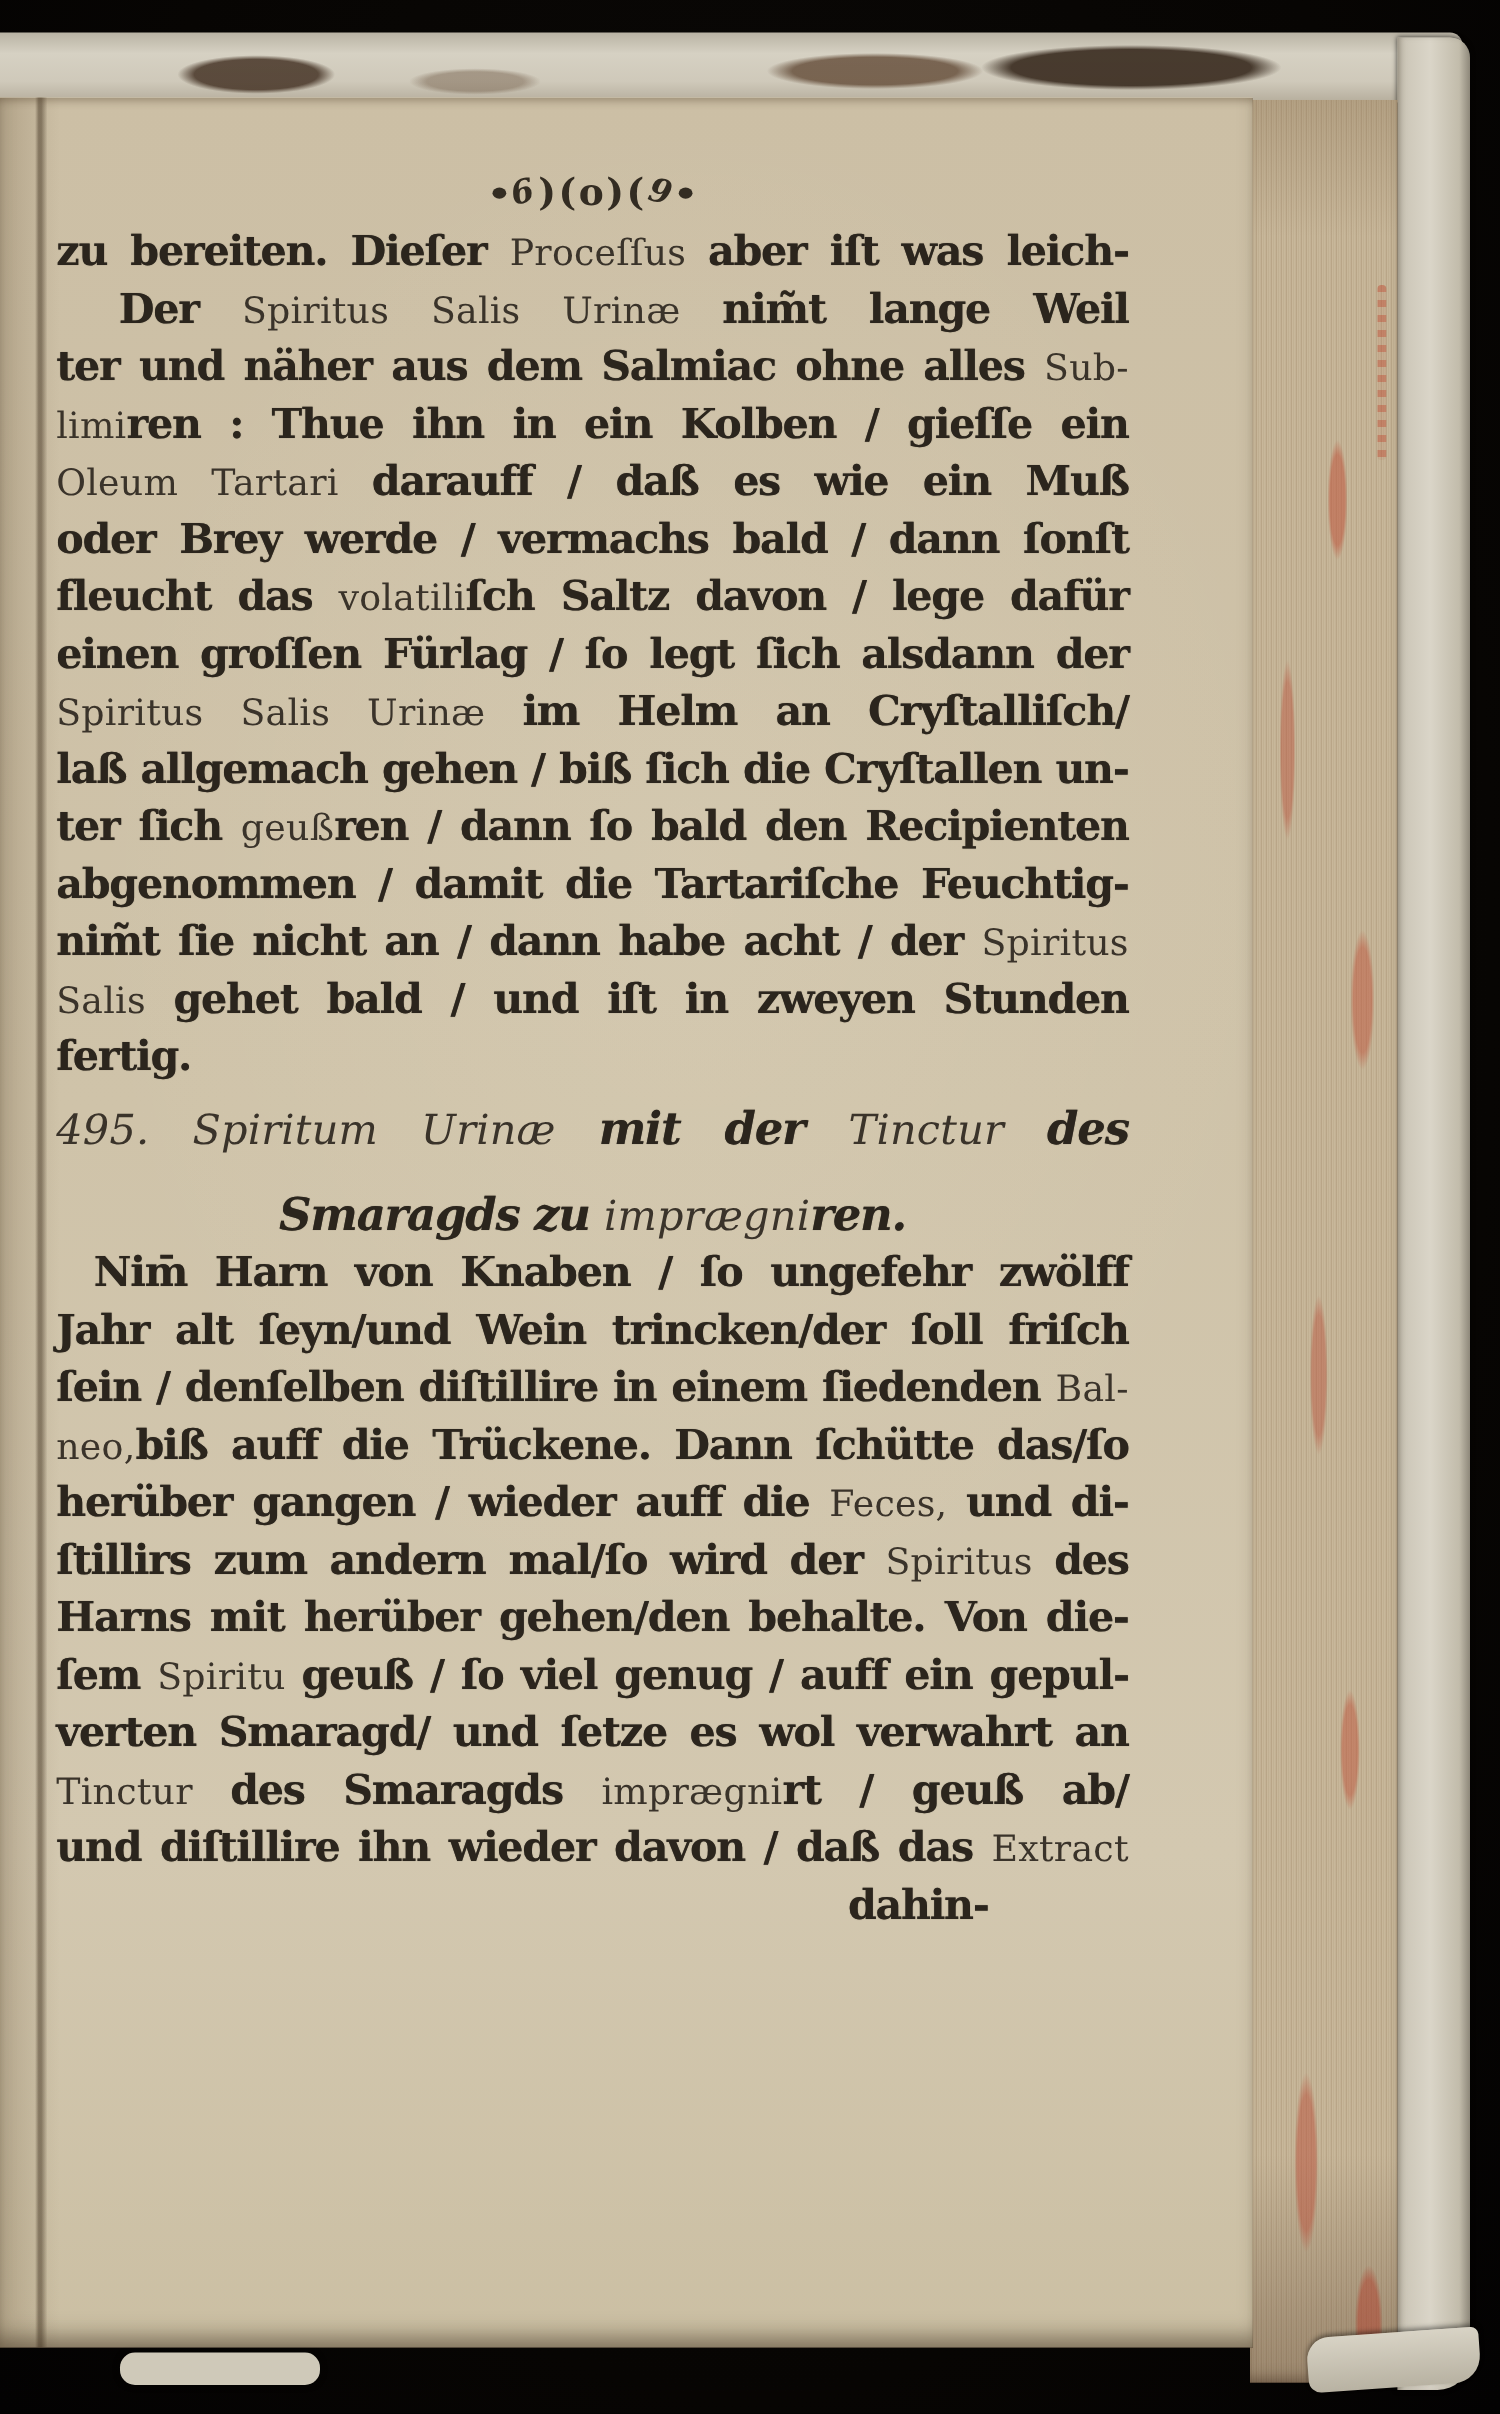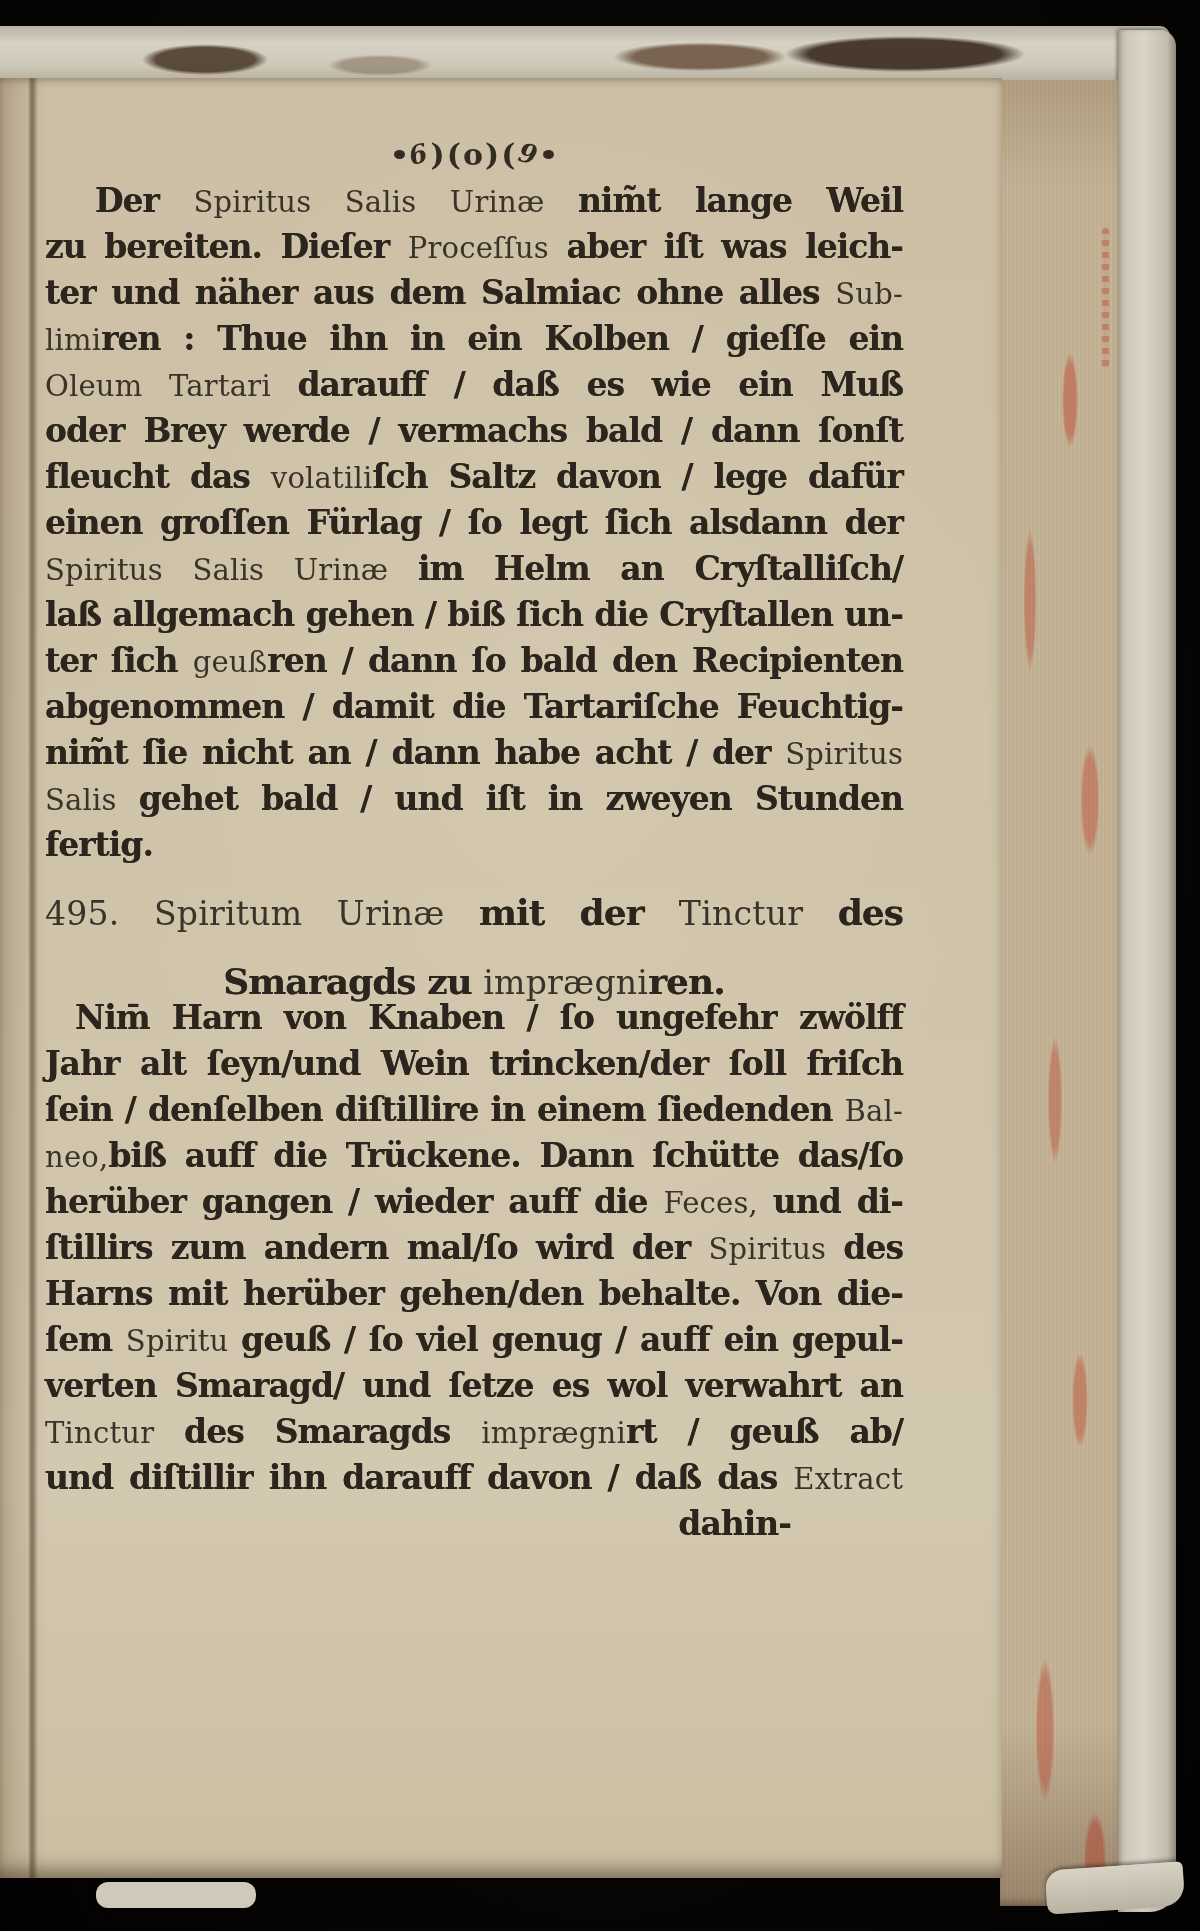--- a/index.html
+++ b/index.html
@@ -66,21 +66,21 @@
   .curl.l{transform:rotate(-14deg);margin-right:2px;}
   .curl.r{transform:rotate(14deg);margin-left:2px;}
 
   .line{height:46px;line-height:46px;font-size:33px;white-space:nowrap;text-align:justify;}
   .line.just{text-align:justify;text-align-last:justify;}
   .line.center{text-align:center;text-align-last:center;margin-top:23px;}
   .line.catchword{text-align:center;text-align-last:right;padding-right:112px;}
   .line.ind1{padding-left:50px;}
   .line.ind2{padding-left:30px;}
   .line.gaptop{margin-top:12px;}
-  .line.heading{font-size:36px;height:46px;line-height:64px;}
+  .line.heading{font-size:36px;height:46px;line-height:46px;font-style:italic;}
 
   .fraktur{font-family:"DejaVu Serif","Liberation Serif",serif;font-weight:700;
       letter-spacing:-1px;color:#2b251d;text-shadow:0 0 .6px rgba(43,37,29,.7);}
   .antiqua{font-family:"DejaVu Serif","Liberation Serif",serif;font-weight:400;
       font-size:.88em;letter-spacing:.2px;color:#3a332a;}
   .heading .antiqua{font-size:.92em;}
 </style>
 </head>
 <body>
 
@@ -98,22 +98,22 @@
   <div class="page">
     <div class="text-block">
       <div class="ornament">
         <span class="dot"></span>
           <span class="curl l">6</span>
           <span>)(o)(</span>
           <span class="curl r">9</span>
           <span class="dot"></span>
       </div>
 
-    <div class="line just ind1"><span class="fraktur">Der </span><span class="antiqua">Spiritus Salis Urinæ </span><span class="fraktur">nim̃t lange Weil</span></div>
-        <div class="line just"><span class="fraktur">zu bereiten. Dieſer </span><span class="antiqua">Proceſſus </span><span class="fraktur">aber iſt was leich-</span></div>
+    <div class="line just"><span class="fraktur">zu bereiten. Dieſer </span><span class="antiqua">Proceſſus </span><span class="fraktur">aber iſt was leich-</span></div>
+        <div class="line just ind1"><span class="fraktur">Der </span><span class="antiqua">Spiritus Salis Urinæ </span><span class="fraktur">nim̃t lange Weil</span></div>
         <div class="line just"><span class="fraktur">ter und näher aus dem Salmiac ohne alles </span><span class="antiqua">Sub-</span></div>
         <div class="line just"><span class="antiqua">limi</span><span class="fraktur">ren : Thue ihn in ein Kolben / gieſſe ein</span></div>
         <div class="line just"><span class="antiqua">Oleum Tartari </span><span class="fraktur">darauff / daß es wie ein Muß</span></div>
         <div class="line just"><span class="fraktur">oder Brey werde / vermachs bald / dann ſonſt</span></div>
         <div class="line just"><span class="fraktur">fleucht das </span><span class="antiqua">volatili</span><span class="fraktur">ſch Saltz davon / lege dafür</span></div>
         <div class="line just"><span class="fraktur">einen groſſen Fürlag / ſo legt ſich alsdann der</span></div>
         <div class="line just"><span class="antiqua">Spiritus Salis Urinæ </span><span class="fraktur">im Helm an Cryſtalliſch/</span></div>
         <div class="line just"><span class="fraktur">laß allgemach gehen / biß ſich die Cryſtallen un-</span></div>
         <div class="line just"><span class="fraktur">ter ſich </span><span class="antiqua">geuß</span><span class="fraktur">ren / dann ſo bald den Recipienten</span></div>
         <div class="line just"><span class="fraktur">abgenommen / damit die Tartariſche Feuchtig-</span></div>
@@ -125,21 +125,21 @@
         <div class="line just ind2"><span class="fraktur">Nim̄ Harn von Knaben / ſo ungefehr zwölff</span></div>
         <div class="line just"><span class="fraktur">Jahr alt ſeyn/und Wein trincken/der ſoll friſch</span></div>
         <div class="line just"><span class="fraktur">ſein / denſelben diſtillire in einem ſiedenden </span><span class="antiqua">Bal-</span></div>
         <div class="line just"><span class="antiqua">neo,</span><span class="fraktur">biß auff die Trückene. Dann ſchütte das/ſo</span></div>
         <div class="line just"><span class="fraktur">herüber gangen / wieder auff die </span><span class="antiqua">Feces, </span><span class="fraktur">und di-</span></div>
         <div class="line just"><span class="fraktur">ſtillirs zum andern mal/ſo wird der </span><span class="antiqua">Spiritus </span><span class="fraktur">des</span></div>
         <div class="line just"><span class="fraktur">Harns mit herüber gehen/den behalte. Von die-</span></div>
         <div class="line just"><span class="fraktur">ſem </span><span class="antiqua">Spiritu </span><span class="fraktur">geuß / ſo viel genug / auff ein gepul-</span></div>
         <div class="line just"><span class="fraktur">verten Smaragd/ und ſetze es wol verwahrt an</span></div>
         <div class="line just"><span class="antiqua">Tinctur </span><span class="fraktur">des Smaragds </span><span class="antiqua">imprægni</span><span class="fraktur">rt / geuß ab/</span></div>
-        <div class="line just"><span class="fraktur">und diſtillir ihn darauff davon / daß das </span><span class="antiqua">Extract</span></div>
+        <div class="line just"><span class="fraktur">und diſtillire ihn wieder davon / daß das </span><span class="antiqua">Extract</span></div>
         <div class="line catchword"><span class="fraktur">dahin-</span></div>
       </div>
   </div>
 
   <div class="vellum-fold"></div>
   <div class="vellum-blob-bl"></div>
 
 </div>
 
 </body></html>

